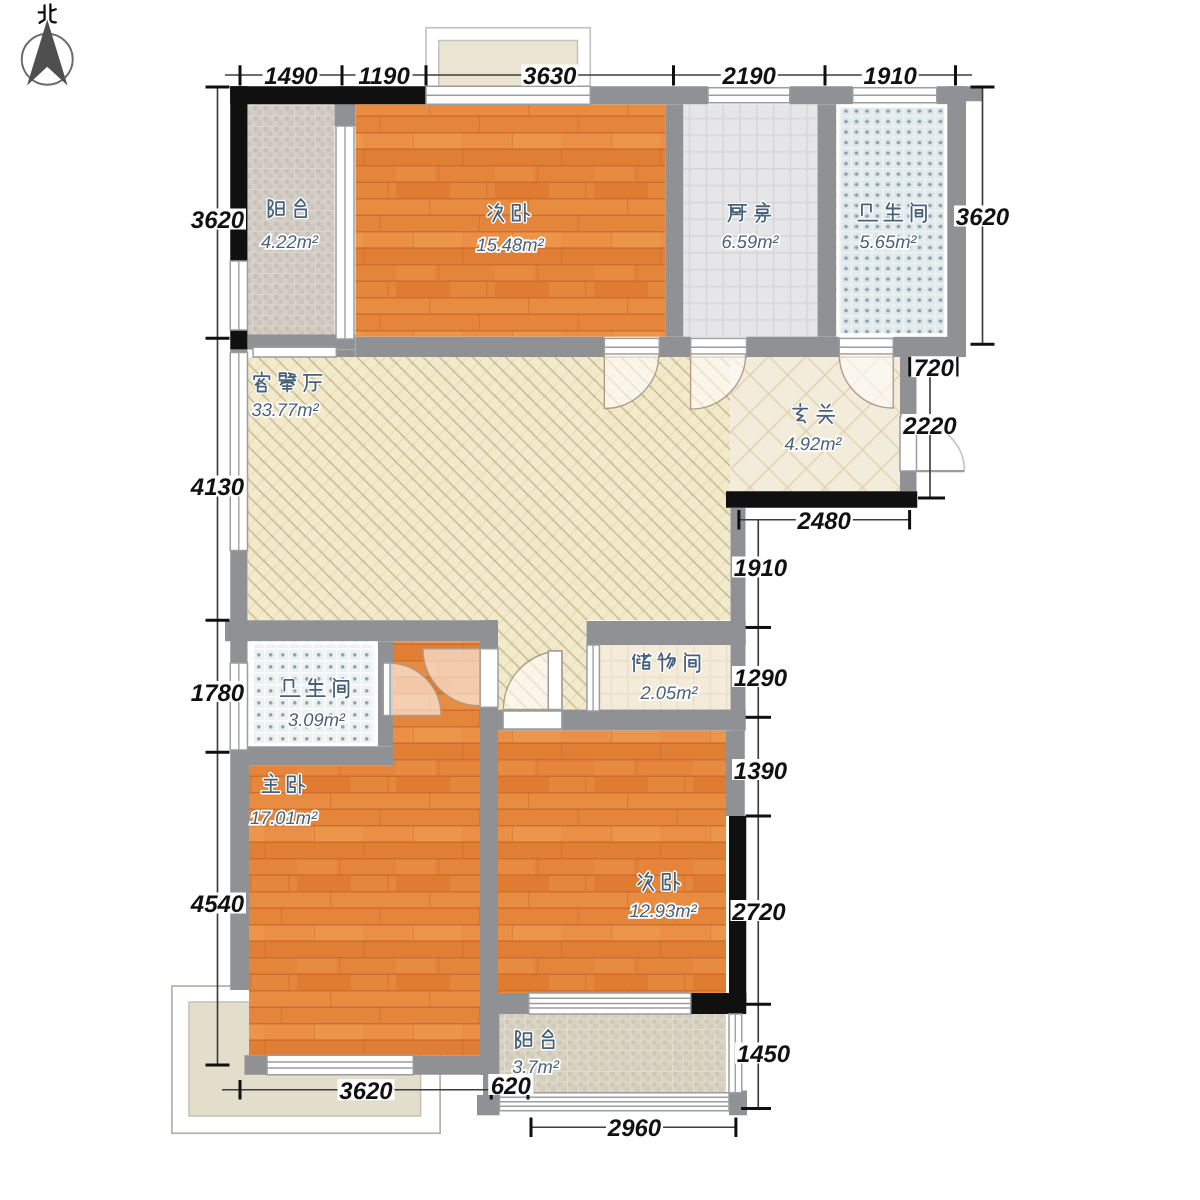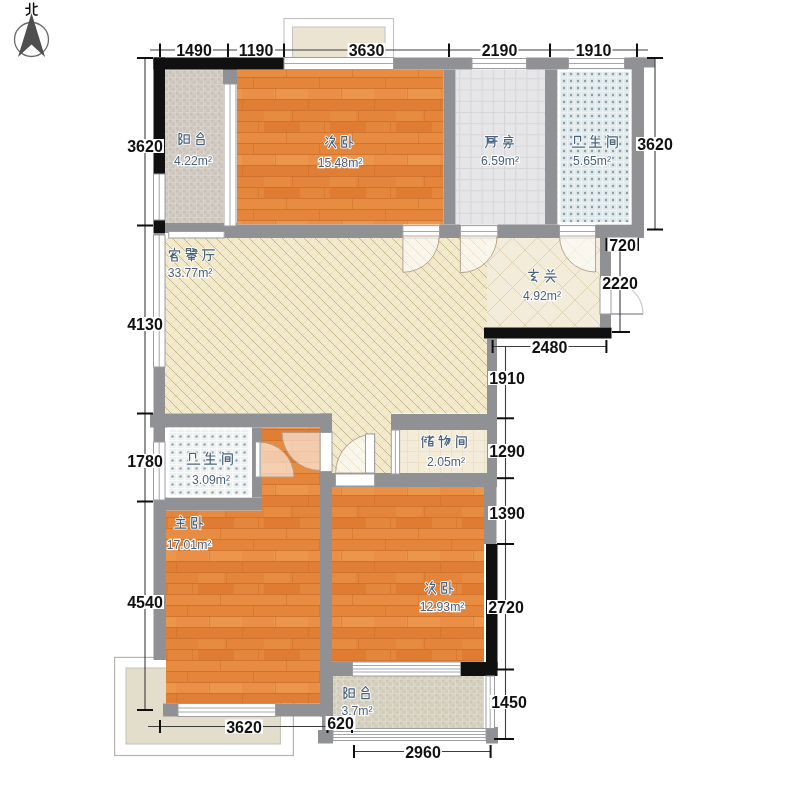--- a/index.html
+++ b/index.html
@@ -1,16 +1,16 @@
 <!DOCTYPE html>
 <html><head>
 <meta charset="utf-8">
 <style>
 html,body{margin:0;padding:0;background:#fff;}
-#c{width:800px;height:800px;position:relative;font-family:"Liberation Sans",sans-serif;}
+#c{width:800px;height:800px;position:relative;font-family:"Liberation Sans",sans-serif;font-style:italic;}
 text{font-family:"Liberation Sans",sans-serif;}
 .dim{font-size:16px;font-weight:bold;fill:#111;}
 .area{font-size:12.2px;fill:#4a617a;stroke:#fff;stroke-width:2.3px;paint-order:stroke;}
 </style>
 </head>
 <body>
 <div id="c">
 <svg width="800" height="800" viewBox="0 0 800 800">
 <defs>
 <pattern id="pWood" width="66" height="66" patternUnits="userSpaceOnUse">

